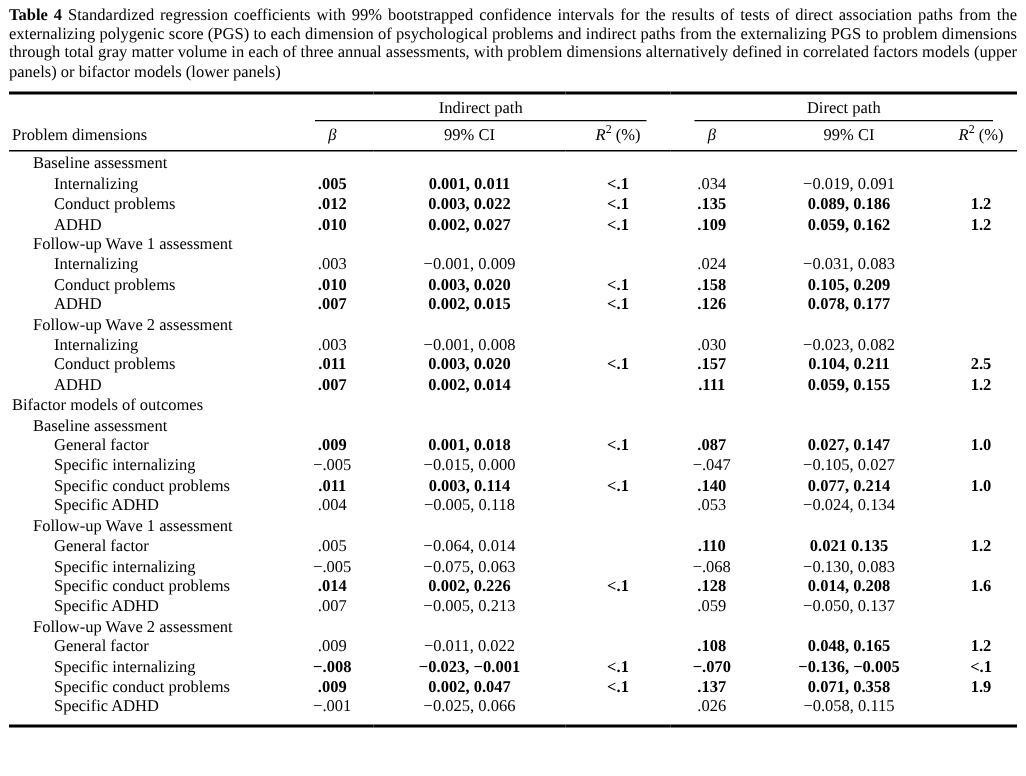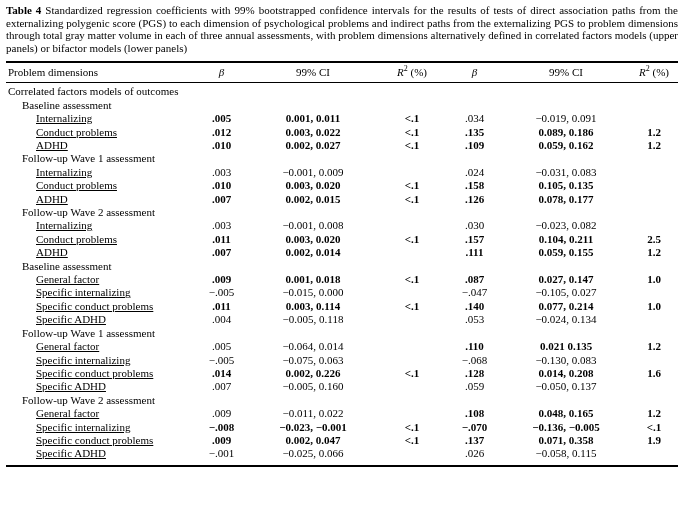--- a/index.html
+++ b/index.html
@@ -48,56 +48,62 @@
     vertical-align: bottom;
     font-size: 11px;
   }
   tr.colhead-row th.th-left { text-align: left; padding-left: 2px; }
   sup { font-size: 8px; line-height: 0; }
   tbody td { line-height: 13.4px; height: 13.4px; }
   tbody tr:first-child td { padding-top: 2px; }
   tbody tr:last-child td { padding-bottom: 4px; }
   td.section    { padding-left: 2px;  }
   td.subsection { padding-left: 16px; }
-  td.rowlabel   { padding-left: 30px; text-decoration: underline; }
+  td.rowlabel   { padding-left: 30px; }
   td.num { text-align: center; }
   .bd { font-weight: bold; }
 </style>
 </head>
 <body>
 
 <div class="page">
   <p class="caption"><b>Table 4</b> <span>Standardized regression coefficients with 99% bootstrapped confidence intervals for the results of tests of direct association paths from the externalizing polygenic score (PGS) to each dimension of psychological problems and indirect paths from the externalizing PGS to problem dimensions through total gray matter volume in each of three annual assessments, with problem dimensions alternatively defined in correlated factors models (upper panels) or bifactor models (lower panels)</span></p>
 
   <table class="tbl">
     <colgroup>
       <col style="width:188px">
       <col style="width:55px">
       <col style="width:128px">
       <col style="width:70px">
       <col style="width:55px">
       <col style="width:128px">
       <col style="width:48px">
     </colgroup>
     <thead>
+      <tr class="spanner-row">
+        <th></th>
+        <th colspan="3">
+          <span class="spanlabel">Indirect path</span>
+        </th>
+        <th colspan="3">
+          <span class="spanlabel">Direct path</span>
+        </th>
+      </tr>
       <tr class="colhead-row">
         <th class="th-left">Problem dimensions</th>
         <th><i>β</i></th>
         <th>99% CI</th>
         <th><i>R</i><sup>2</sup><span> (%)</span></th>
         <th><i>β</i></th>
         <th>99% CI</th>
         <th><i>R</i><sup>2</sup><span> (%)</span></th>
       </tr>
     </thead>
     <tbody>
         <tr>
-          <td colspan="7" class="section">Correlated factors models of outcomes</td>
-        </tr>
-        <tr>
           <td colspan="7" class="subsection">Baseline assessment</td>
         </tr>
         <tr>
           <td class="rowlabel">Internalizing</td>
           <td class="num bd">.005</td>
           <td class="num bd">0.001, 0.011</td>
           <td class="num bd">&lt;.1</td>
           <td class="num">.034</td>
           <td class="num">−0.019, 0.091</td>
           <td class="num"></td>
@@ -131,21 +137,21 @@
           <td class="num">.024</td>
           <td class="num">−0.031, 0.083</td>
           <td class="num"></td>
         </tr>
         <tr>
           <td class="rowlabel">Conduct problems</td>
           <td class="num bd">.010</td>
           <td class="num bd">0.003, 0.020</td>
           <td class="num bd">&lt;.1</td>
           <td class="num bd">.158</td>
-          <td class="num bd">0.105, 0.135</td>
+          <td class="num bd">0.105, 0.209</td>
           <td class="num"></td>
         </tr>
         <tr>
           <td class="rowlabel">ADHD</td>
           <td class="num bd">.007</td>
           <td class="num bd">0.002, 0.015</td>
           <td class="num bd">&lt;.1</td>
           <td class="num bd">.126</td>
           <td class="num bd">0.078, 0.177</td>
           <td class="num"></td>
@@ -174,20 +180,23 @@
         <tr>
           <td class="rowlabel">ADHD</td>
           <td class="num bd">.007</td>
           <td class="num bd">0.002, 0.014</td>
           <td class="num"></td>
           <td class="num bd">.111</td>
           <td class="num bd">0.059, 0.155</td>
           <td class="num bd">1.2</td>
         </tr>
         <tr>
+          <td colspan="7" class="section">Bifactor models of outcomes</td>
+        </tr>
+        <tr>
           <td colspan="7" class="subsection">Baseline assessment</td>
         </tr>
         <tr>
           <td class="rowlabel">General factor</td>
           <td class="num bd">.009</td>
           <td class="num bd">0.001, 0.018</td>
           <td class="num bd">&lt;.1</td>
           <td class="num bd">.087</td>
           <td class="num bd">0.027, 0.147</td>
           <td class="num bd">1.0</td>
@@ -245,21 +254,21 @@
           <td class="num bd">.014</td>
           <td class="num bd">0.002, 0.226</td>
           <td class="num bd">&lt;.1</td>
           <td class="num bd">.128</td>
           <td class="num bd">0.014, 0.208</td>
           <td class="num bd">1.6</td>
         </tr>
         <tr>
           <td class="rowlabel">Specific ADHD</td>
           <td class="num">.007</td>
-          <td class="num">−0.005, 0.160</td>
+          <td class="num">−0.005, 0.213</td>
           <td class="num"></td>
           <td class="num">.059</td>
           <td class="num">−0.050, 0.137</td>
           <td class="num"></td>
         </tr>
         <tr>
           <td colspan="7" class="subsection">Follow-up Wave 2 assessment</td>
         </tr>
         <tr>
           <td class="rowlabel">General factor</td>

